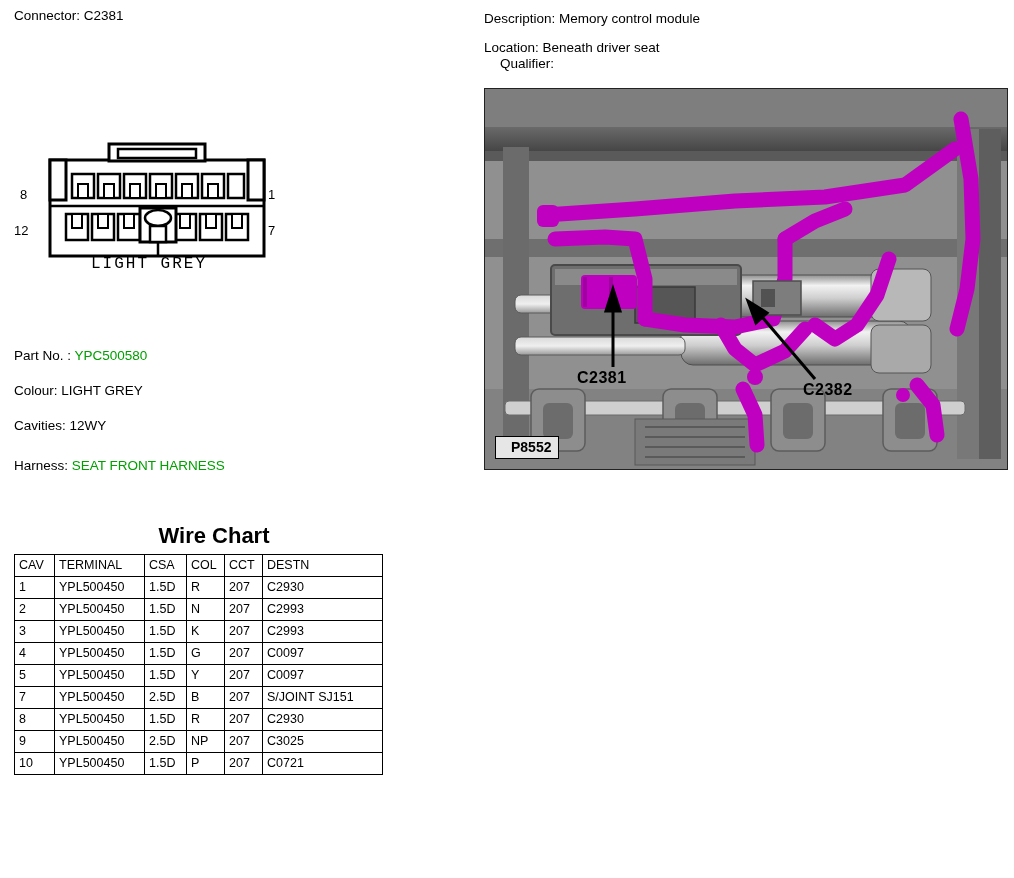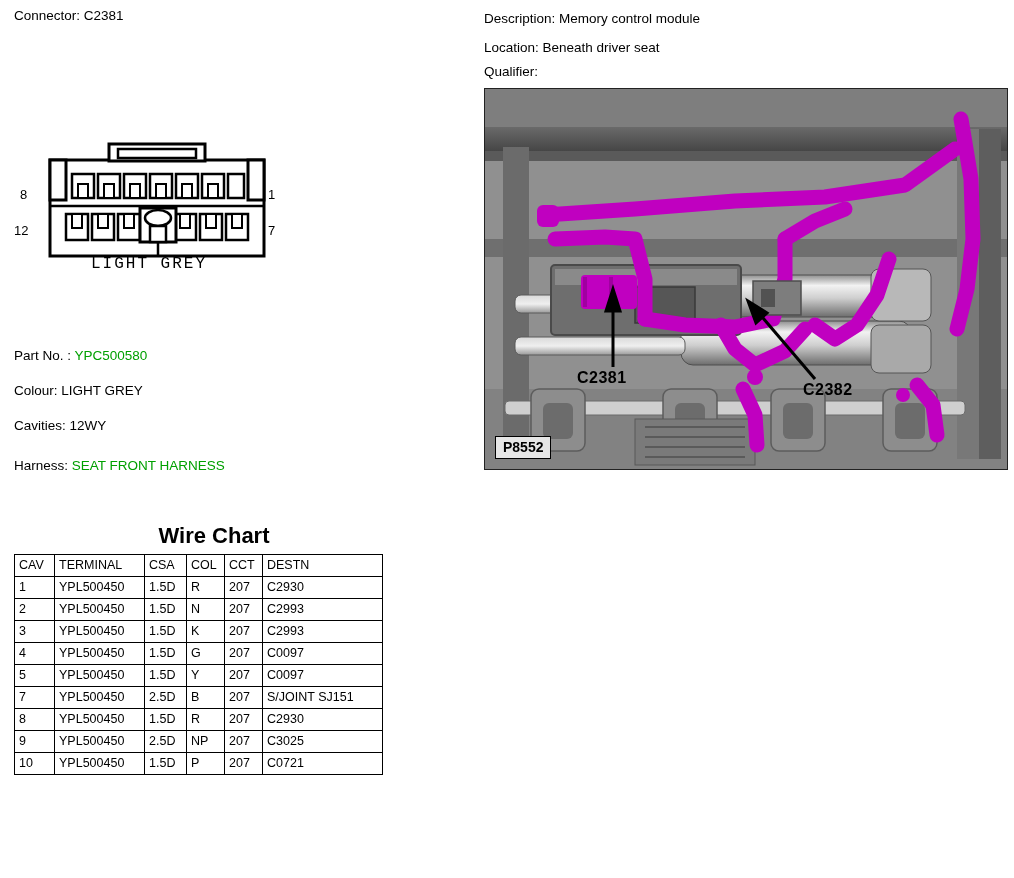--- a/index.html
+++ b/index.html
@@ -92,36 +92,36 @@
   .c-cct { width: 38px; }
   .c-destn { width: 120px; }
 
   
   .rhead {
     left: 484px;
     font-size: 13.5px;
   }
   #desc { top: 11px; }
   #loc { top: 40px; }
-  #qual { top: 64px; }
+  #qual { top: 56px; margin-left: 16px; }
 
   
   #photo {
     left: 484px; top: 88px;
     width: 522px; height: 380px;
     border: 1px solid #222;
     background: #8c8c8c;
     overflow: hidden;
   }
   #photo-id {
     position: absolute;
     left: 10px; bottom: 10px;
     background: #e6e6e6;
     border: 1px solid #000;
-    padding: 2px 7px 3px 7px;
+    padding: 2px 7px 3px 15px;
     font-size: 14px;
     font-weight: bold;
     color: #000;
     z-index: 40;
   }
   .callout {
     position: absolute;
     font-size: 16px;
     font-weight: bold;
     color: #000;

